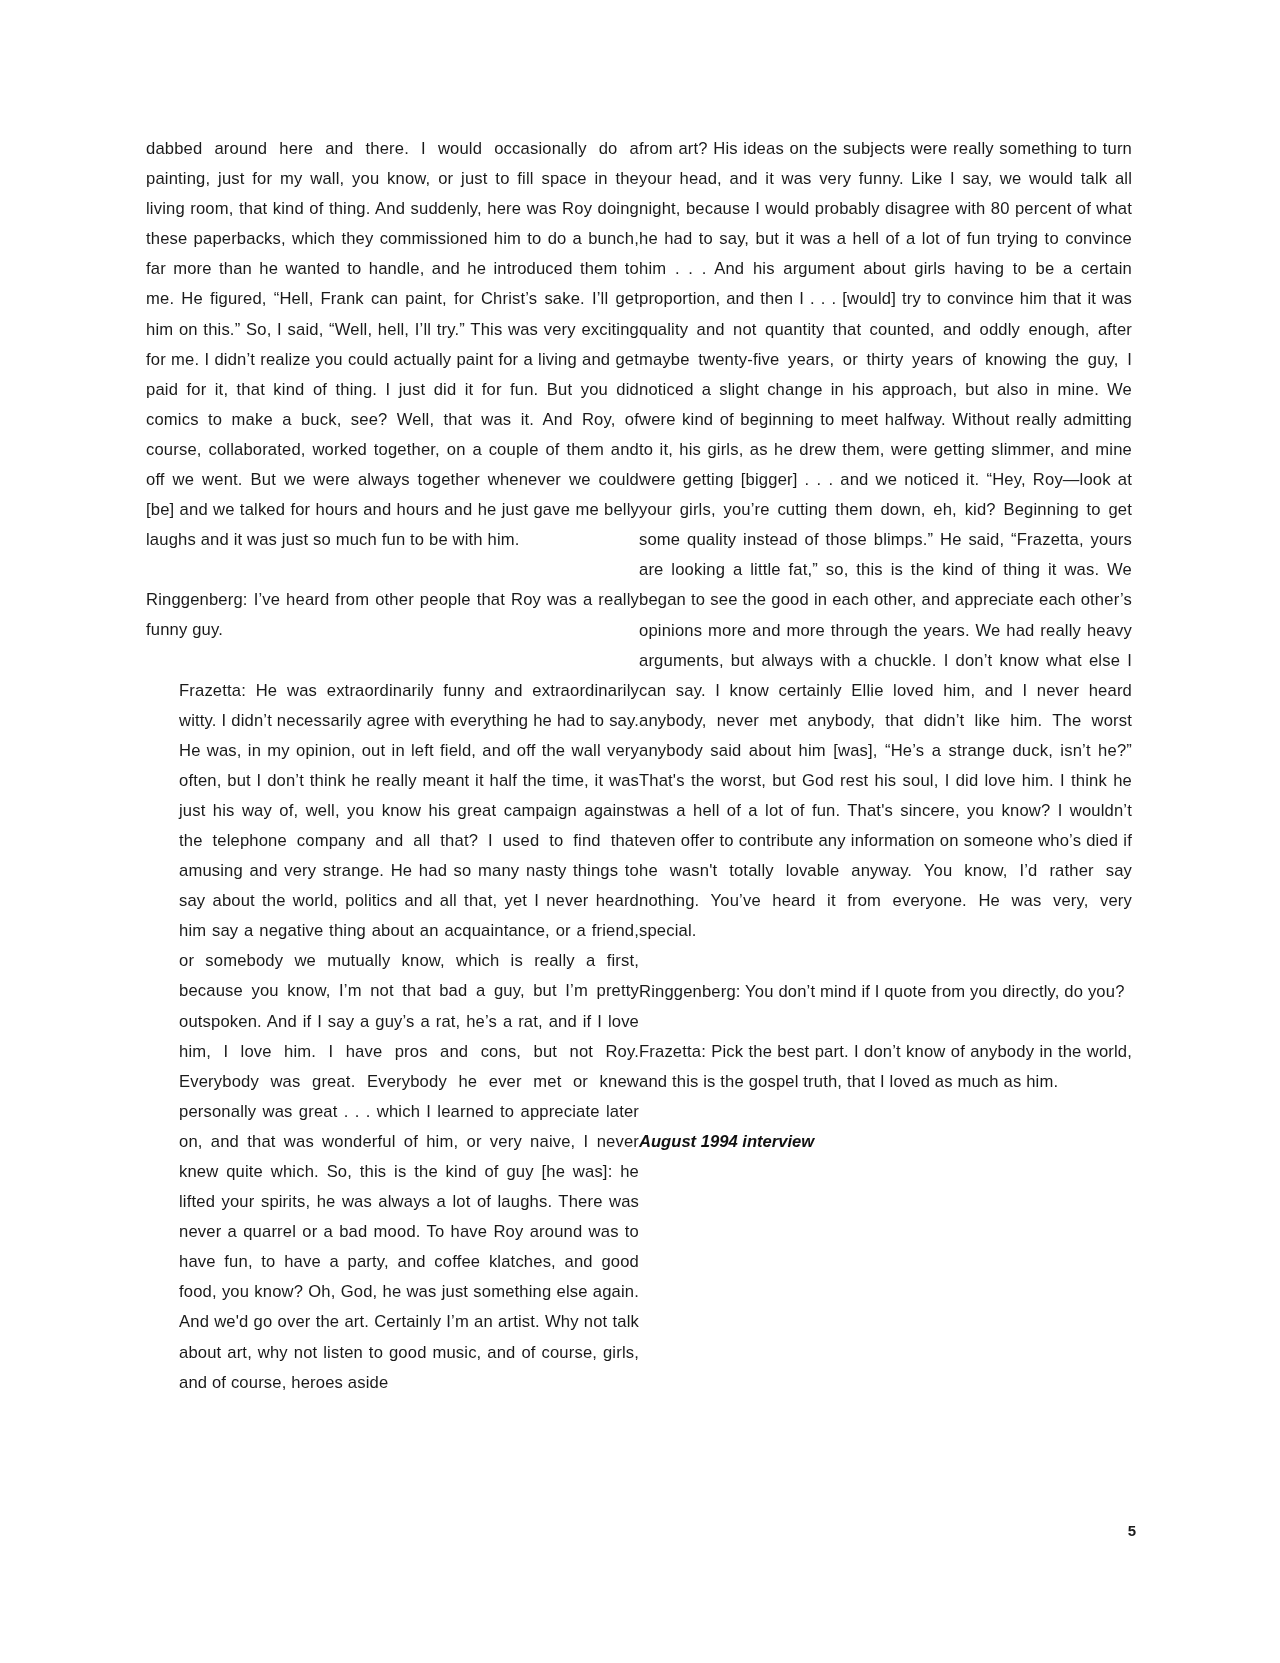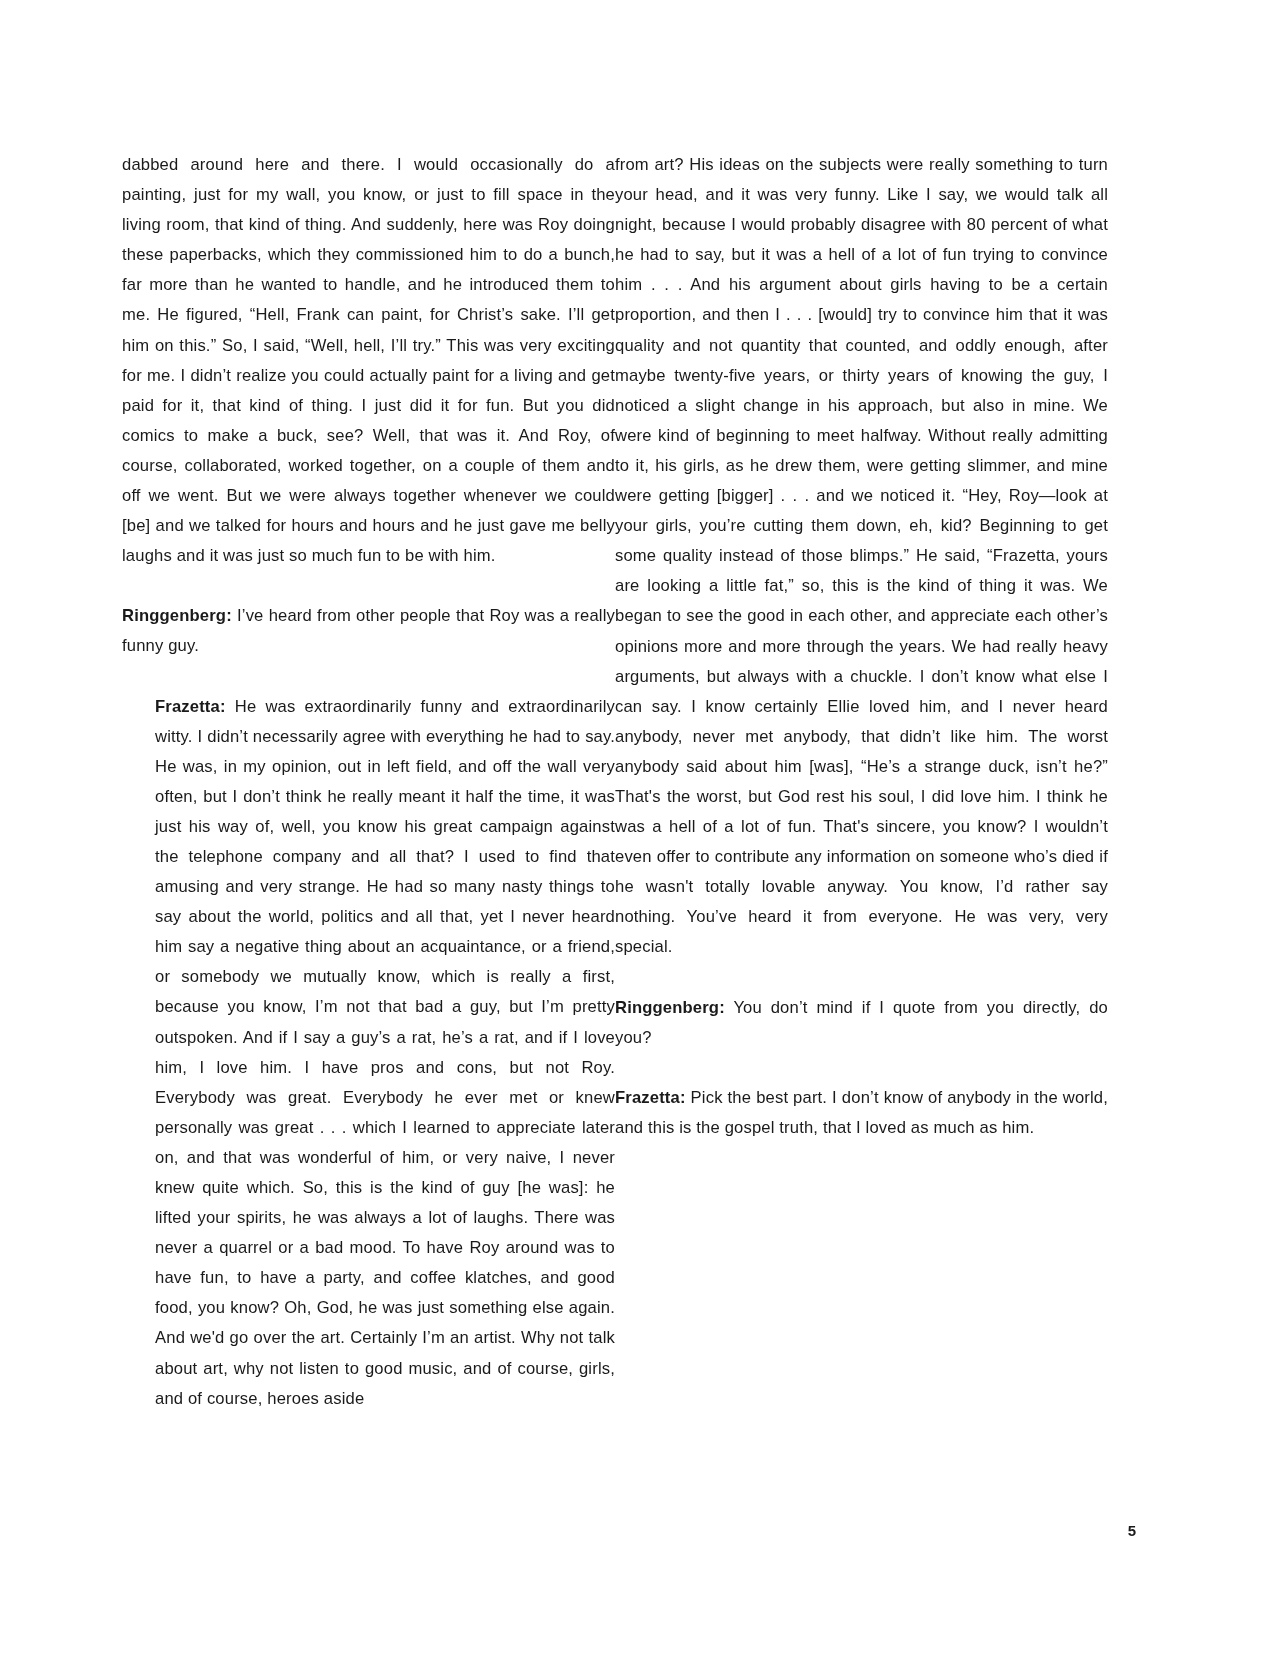--- a/index.html
+++ b/index.html
@@ -14,46 +14,46 @@
     height: 1663px;
     background: #ffffff;
     box-sizing: border-box;
     overflow: hidden;
     font-family: "Liberation Sans", sans-serif;
     color: #1a1a1a;
   }
   .columns {
     position: absolute;
     left: 98px;
-    top: 150px;
+    top: 134px;
     width: 1034px;
     display: flex;
     flex-direction: row;
-    justify-content: center;
+    justify-content: flex-end;
     align-items: flex-start;
   }
   .column {
     width: 493px;
   }
   .para {
     margin: 0 0 30px 0;
     font-size: 16.6px;
     line-height: 30.1px;
     text-align: justify;
     text-justify: inter-word;
     letter-spacing: 0.01em;
     color: #1a1a1a;
     -webkit-font-smoothing: antialiased;
   }
   .para.last {
     margin-bottom: 0;
     margin-left: 33px;
   }
   .speaker {
-    font-weight: bold;
+    font-weight: normal;
   }
   .section-heading {
     margin: 0 0 30px 0;
     font-size: 16.6px;
     line-height: 30.1px;
     font-weight: bold;
     font-style: italic;
     text-align: left;
     color: #111111;
   }
@@ -77,19 +77,20 @@
     <div class="column" id="col-left">
         <p class="para">dabbed around here and there. I would occasionally do a painting, just for my wall, you know, or just to fill space in the living room, that kind of thing. And suddenly, here was Roy doing these paperbacks, which they commissioned him to do a bunch, far more than he wanted to handle, and he introduced them to me. He figured, “Hell, Frank can paint, for Christ’s sake. I’ll get him on this.” So, I said, “Well, hell, I’ll try.” This was very exciting for me. I didn’t realize you could actually paint for a living and get paid for it, that kind of thing. I just did it for fun. But you did comics to make a buck, see? Well, that was it. And Roy, of course, collaborated, worked together, on a couple of them and off we went. But we were always together whenever we could [be] and we talked for hours and hours and he just gave me belly laughs and it was just so much fun to be with him.</p>
         <p class="para"><span class="speaker">Ringgenberg:</span> I’ve heard from other people that Roy was a really funny guy.</p>
         <p class="para last"><span class="speaker">Frazetta:</span> He was extraordinarily funny and extraordinarily witty. I didn’t necessarily agree with everything he had to say. He was, in my opinion, out in left field, and off the wall very often, but I don’t think he really meant it half the time, it was just his way of, well, you know his great campaign against the telephone company and all that? I used to find that amusing and very strange. He had so many nasty things to say about the world, politics and all that, yet I never heard him say a negative thing about an acquaintance, or a friend, or somebody we mutually know, which is really a first, because you know, I’m not that bad a guy, but I’m pretty outspoken. And if I say a guy’s a rat, he’s a rat, and if I love him, I love him. I have pros and cons, but not Roy. Everybody was great. Everybody he ever met or knew personally was great . . . which I learned to appreciate later on, and that was wonderful of him, or very naive, I never knew quite which. So, this is the kind of guy [he was]: he lifted your spirits, he was always a lot of laughs. There was never a quarrel or a bad mood. To have Roy around was to have fun, to have a party, and coffee klatches, and good food, you know? Oh, God, he was just something else again. And we'd go over the art. Certainly I’m an artist. Why not talk about art, why not listen to good music, and of course, girls, and of course, heroes aside</p>
       </div>
 
     <div class="column" id="col-right">
         <p class="para">from art? His ideas on the subjects were really something to turn your head, and it was very funny. Like I say, we would talk all night, because I would probably disagree with 80 percent of what he had to say, but it was a hell of a lot of fun trying to convince him . . . And his argument about girls having to be a certain proportion, and then I . . . [would] try to convince him that it was quality and not quantity that counted, and oddly enough, after maybe twenty-five years, or thirty years of knowing the guy, I noticed a slight change in his approach, but also in mine. We were kind of beginning to meet halfway. Without really admitting to it, his girls, as he drew them, were getting slimmer, and mine were getting [bigger] . . . and we noticed it. “Hey, Roy—look at your girls, you’re cutting them down, eh, kid? Beginning to get some quality instead of those blimps.” He said, “Frazetta, yours are looking a little fat,” so, this is the kind of thing it was. We began to see the good in each other, and appreciate each other’s opinions more and more through the years. We had really heavy arguments, but always with a chuckle. I don’t know what else I can say. I know certainly Ellie loved him, and I never heard anybody, never met anybody, that didn’t like him. The worst anybody said about him [was], “He’s a strange duck, isn’t he?” That's the worst, but God rest his soul, I did love him. I think he was a hell of a lot of fun. That's sincere, you know? I wouldn’t even offer to contribute any information on someone who’s died if he wasn't totally lovable anyway. You know, I’d rather say nothing. You’ve heard it from everyone. He was very, very special.</p>
         <p class="para"><span class="speaker">Ringgenberg:</span> You don’t mind if I quote from you directly, do you?</p>
         <p class="para"><span class="speaker">Frazetta:</span> Pick the best part. I don’t know of anybody in the world, and this is the gospel truth, that I loved as much as him.</p>
+        <p class="section-heading">August 1994 interview</p>
       </div>
 
   </div>
 
   <div class="page-number">5</div>
 
 </div>
 
 </body></html>

